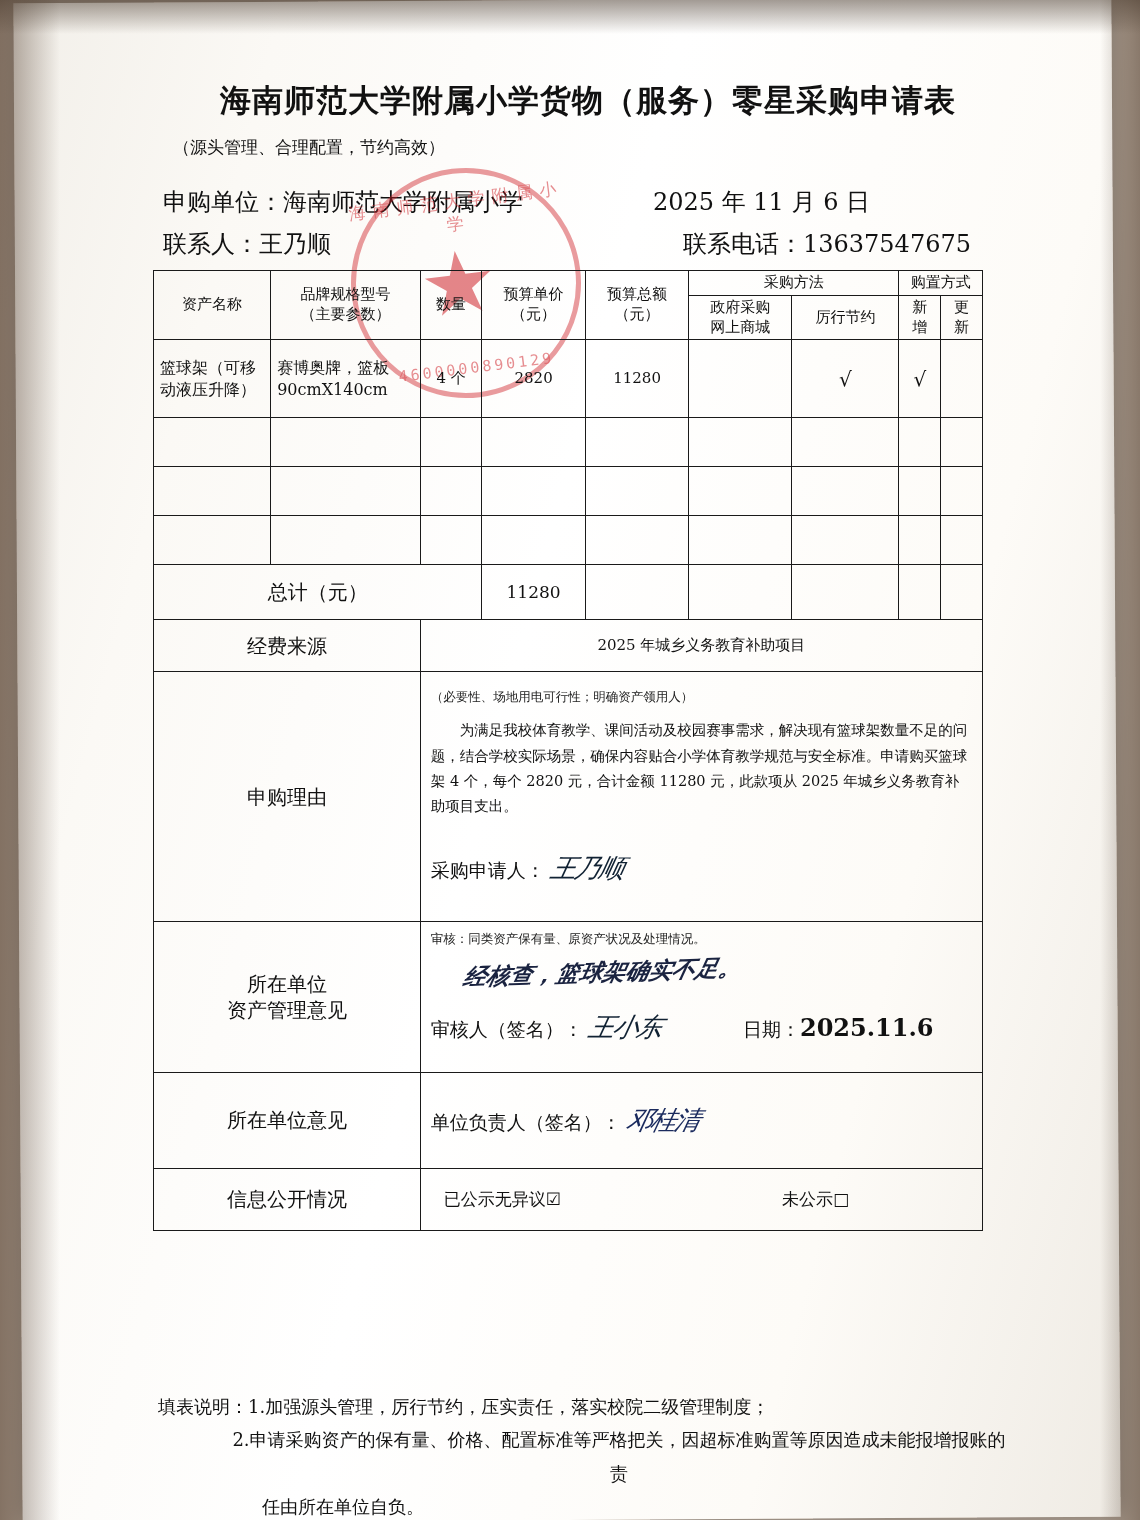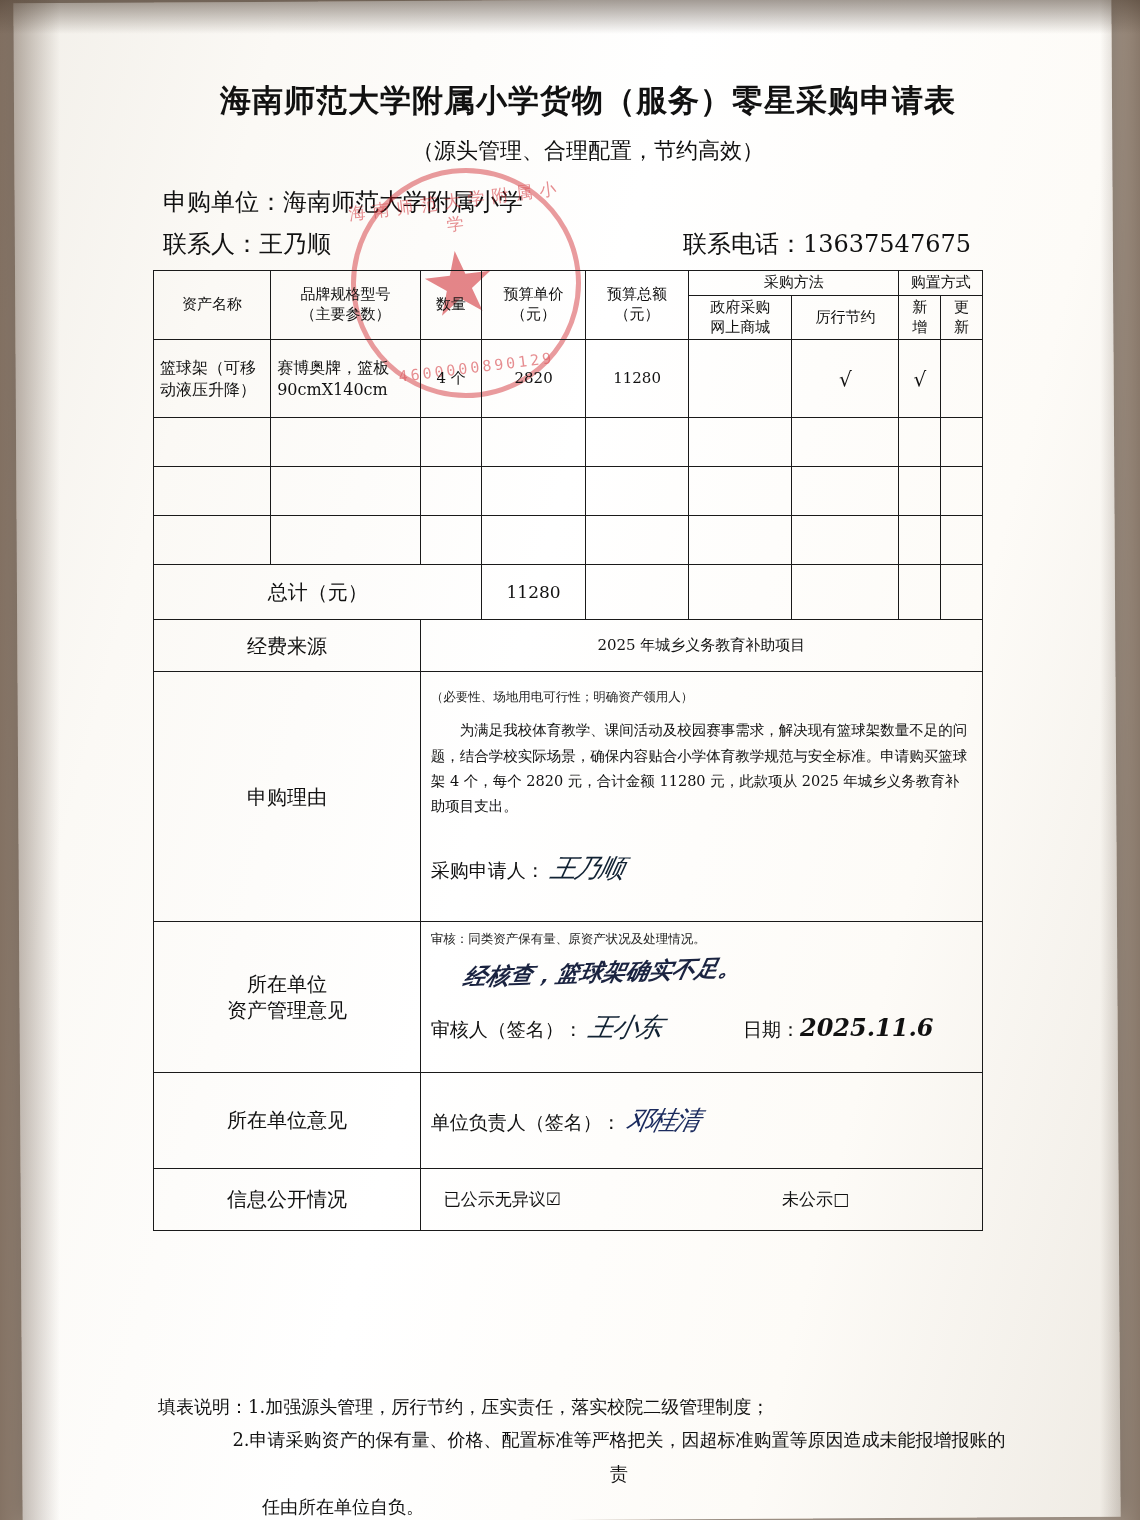--- a/index.html
+++ b/index.html
@@ -30,22 +30,22 @@
     color:#111;
   }
 
   h1.title{
     position:absolute;left:110px;top:80px;width:830px;
     text-align:center;font-size:31px;font-weight:bold;letter-spacing:1px;
     font-family:"DejaVu Serif","Liberation Serif",serif;
     margin:0;
   }
   .subtitle{
-    position:absolute;left:110px;top:136px;width:830px;text-align:center;
-    font-size:22px;font-family:"DejaVu Serif","Liberation Serif",serif;
+    position:absolute;left:110px;top:136px;width:830px;text-align:left;
+    font-size:17px;font-family:"DejaVu Serif","Liberation Serif",serif;
   }
   .rowline{position:absolute;font-size:24px;font-family:"DejaVu Serif","Liberation Serif",serif;}
   .handwrite{font-family:"DejaVu Serif","Liberation Serif",serif;}
 
   #unitLine{left:100px;top:186px;}
   #dateLine{left:590px;top:186px;}
   #contactLine{left:100px;top:228px;}
   #phoneLine{left:620px;top:228px;text-align:right;}
 
   
@@ -75,21 +75,21 @@
   .small{font-size:12.5px;color:#222;}
   .sigline{font-size:19px;}
   .sigscript{
     font-family:"DejaVu Serif","Liberation Serif",serif;
     font-style:italic;font-size:26px;letter-spacing:-2px;
     color:#123;
     transform:skewX(-12deg);
     display:inline-block;
   }
   .bluescript{color:#1b2b5e;}
-  .dateHW{font-style:italic;font-size:24px;font-weight:bold;}
+  .dateHW{font-size:24px;font-weight:bold;}
 
   .footnote{
     position:absolute;left:95px;top:1390px;width:850px;
     font-size:18px;line-height:1.85;
     font-family:"DejaVu Serif","Liberation Serif",serif;
   }
   .footnote .ind{padding-left:72px;display:block;text-align:center;}
   .footnote .ind2{padding-left:104px;display:block;}
 
   
@@ -134,20 +134,21 @@
 <div id="shadeT"></div>
 
 <div id="sheet">
 
   <h1 class="title">海南师范大学附属小学货物（服务）零星采购申请表</h1>
   <div class="subtitle">（源头管理、合理配置，节约高效）</div>
 
   <div class="rowline" id="unitLine">
     <span>申购单位：</span><span class="handwrite">海南师范大学附属小学</span>
   </div>
+  <div class="rowline" id="dateLine">2025 年 11 月 6 日</div>
 
   <div class="rowline" id="contactLine">
     <span>联系人：</span><span class="handwrite">王乃顺</span>
   </div>
   <div class="rowline" id="phoneLine">
     <span>联系电话：</span><span>13637547675</span>
   </div>
 
   <div id="stamp">
     <div id="stampTxtTop">海南师范大学附属小学</div>

